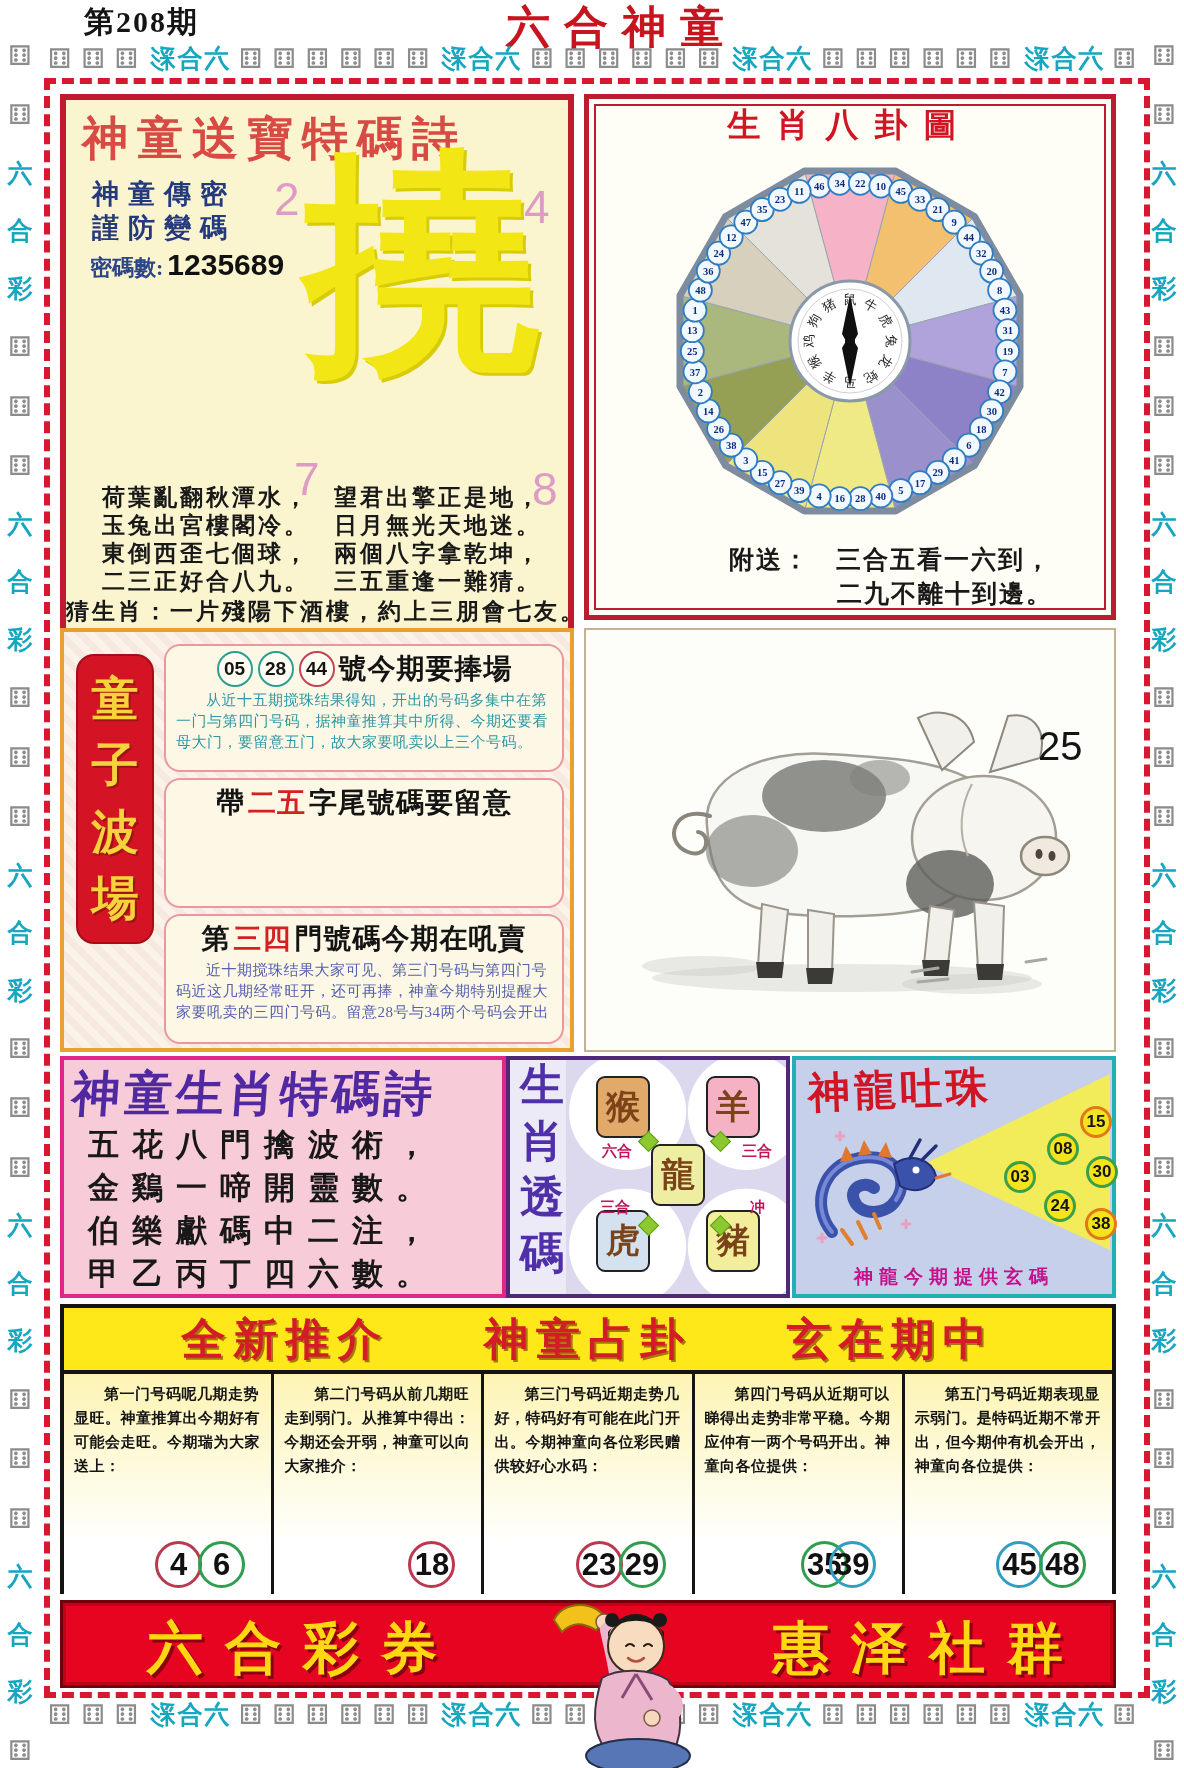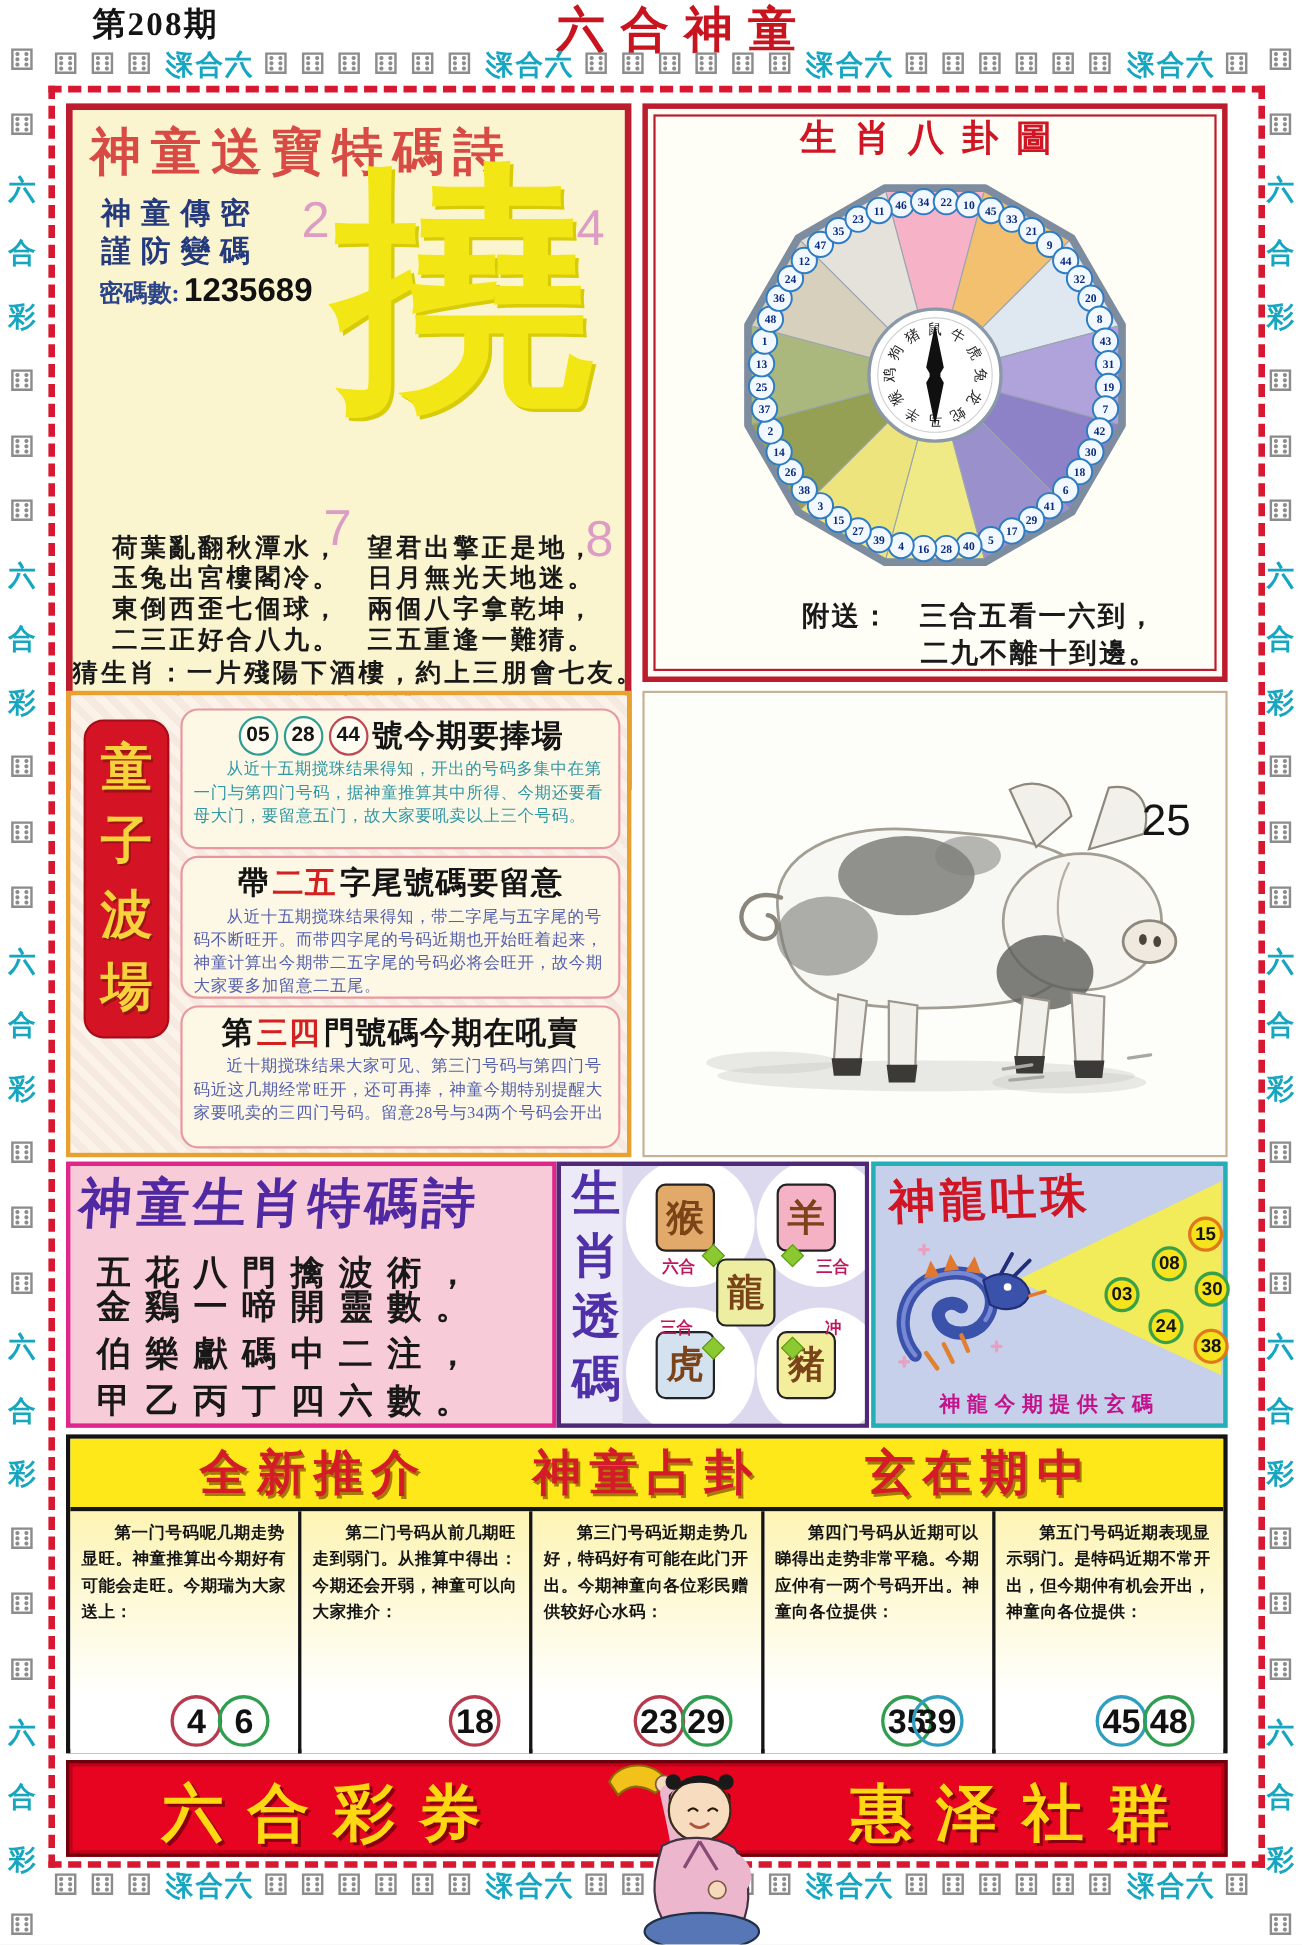--- a/index.html
+++ b/index.html
@@ -470,21 +470,20 @@
             <span class="pc-head-text">號今期要捧場</span>
           </div>
           <div class="pc-body" style="color: rgb(47, 150, 164);">从近十五期搅珠结果得知，开出的号码多集中在第一门与第四门号码，据神童推算其中所得、今期还要看母大门，要留意五门，故大家要吼卖以上三个号码。</div>
         </div>
         <div class="pc-sec pc-sec2">
           <div class="pc-head">
             <span class="pc-head-text">帶</span>
             <span class="pc-head-red">二五</span>
             <span class="pc-head-text">字尾號碼要留意</span>
           </div>
-          <div class="pc-body" style="color: rgb(85, 96, 174);">从近十五期搅珠结果得知，带二字尾与五字尾的号码不断旺开。而带四字尾的号码近期也开始旺着起来，神童计算出今期带二五字尾的号码必将会旺开，故今期大家要多加留意二五尾。</div>
         </div>
         <div class="pc-sec pc-sec3">
           <div class="pc-head">
             <span class="pc-head-text">第</span>
             <span class="pc-head-red">三四</span>
             <span class="pc-head-text">門號碼今期在吼賣</span>
           </div>
           <div class="pc-body" style="color: rgb(85, 96, 174);">近十期搅珠结果大家可见、第三门号码与第四门号码近这几期经常旺开，还可再捧，神童今期特别提醒大家要吼卖的三四门号码。留意28号与34两个号码会开出</div>
         </div>
       </div>
@@ -517,21 +516,21 @@
       <path d="M98,150 C62,138 50,176 76,186 C96,194 100,168 86,166" fill="none" stroke="#8a867c" stroke-width="4" stroke-linecap="round"></path>
       <path d="M360,118 C348,140 346,168 356,190" fill="none" stroke="#b6b0a4" stroke-width="2"></path>
       <path d="M300,306 l26,-4 M306,316 l30,-3 M414,296 l20,-3" stroke="#a8a8a2" stroke-width="3" stroke-linecap="round"></path>
     </svg>
     <div class="pd-num">25</div>
   </section>
 
   <section class="panel panel-e">
     <div class="pe-title">神童生肖特碼詩</div>
     <div id="poem2"></div>
-  <div class="pe-line" style="top: 76px;">五花八門擒波術，</div>
+  <div class="pe-line" style="top: 64px;">五花八門擒波術，</div>
       <div class="pe-line" style="top: 107px;">金鷄一啼開靈數。</div>
       <div class="pe-line" style="top: 150px;">伯樂獻碼中二注，</div>
       <div class="pe-line" style="top: 193px;">甲乙丙丁四六數。</div>
     </section>
 
   <section class="panel panel-f">
     <div class="pf-cloud"></div>
     <div class="pf-title" id="pfTitle">
         <div>生</div>
         <div>肖</div>

